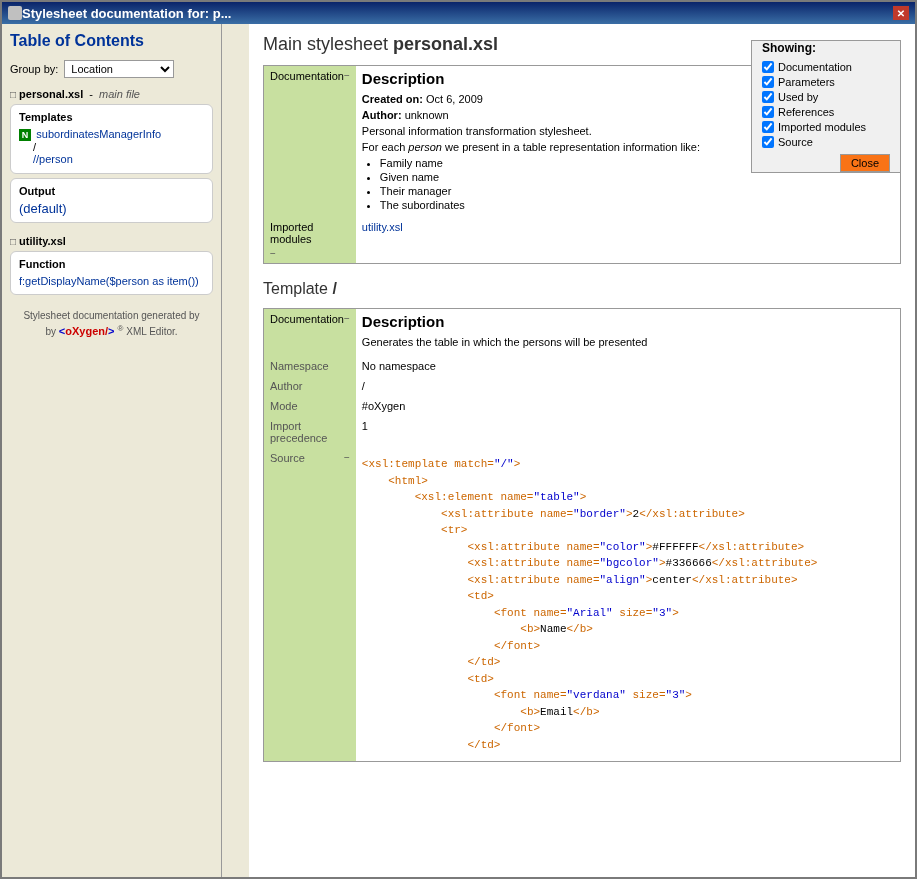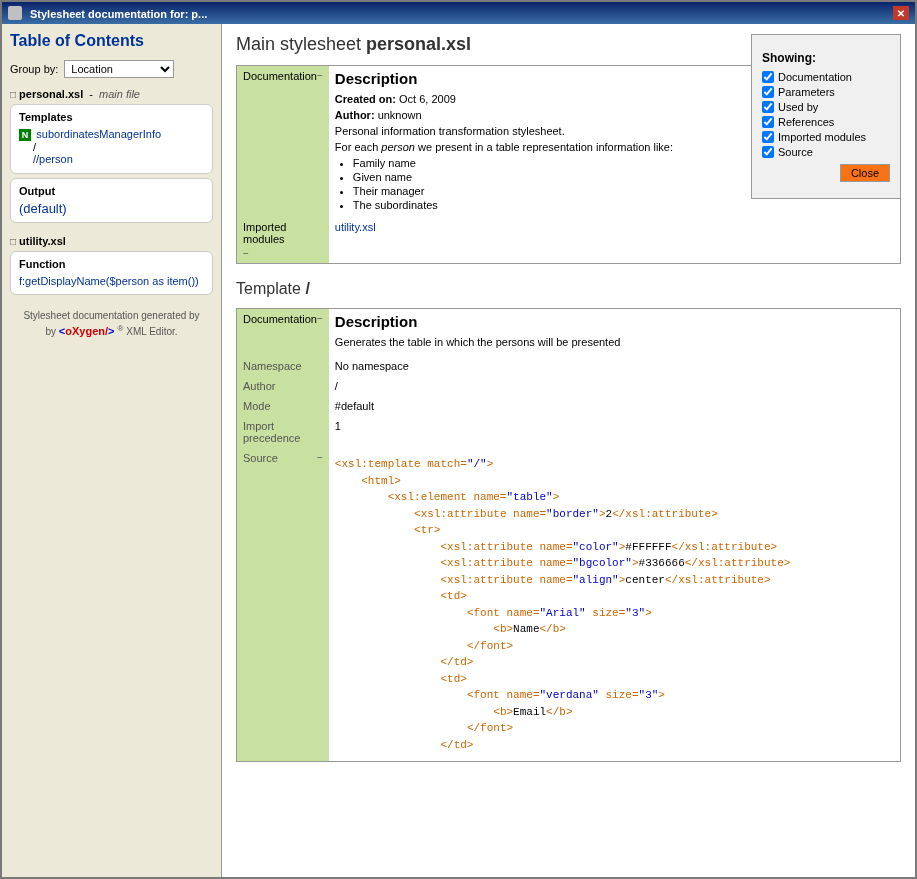--- a/index.html
+++ b/index.html
@@ -9,35 +9,35 @@
 
     .title-bar {
       background: linear-gradient(to bottom, #0a246a, #3a6ea5);
       color: white;
       padding: 3px 6px;
       display: flex;
       align-items: center;
       justify-content: space-between;
       height: 22px;
     }
-    .title-bar-left { display: flex; align-items: flex-end; gap: 8px; font-size: 11px; font-weight: bold; }
+    .title-bar-left { display: flex; align-items: flex-start; gap: 0; font-size: 13px; font-weight: bold; }
     .title-bar-icon { width: 14px; height: 14px; background: #c0c0c0; border-radius: 2px; }
     .title-bar-close {
       background: #c0392b;
       color: white;
       border: none;
       width: 16px;
       height: 14px;
       font-size: 10px;
       cursor: pointer;
       display: flex; align-items: center; justify-content: center;
       font-weight: bold;
     }
 
-    .content-area { display: flex; flex: 1; overflow: hidden; }
+    .content-area { display: flex; flex: 1; overflow: hidden; gap: 27px; }
 
     
     .left-panel {
       width: 220px;
       min-width: 220px;
       background: #ece9d8;
       border-right: 1px solid #999;
       padding: 8px;
       overflow-y: auto;
       display: flex;
@@ -95,25 +95,25 @@
       overflow-y: auto;
       padding: 10px 14px;
       position: relative;
     }
 
     .main-title { font-size: 18px; color: #333; margin-bottom: 10px; font-weight: normal; }
 
     
     .showing-panel {
       position: absolute;
-      top: 10px;
+      top: 16px;
       right: 14px;
       border: 1px solid #999;
       background: #f0f0f0;
-      padding: 16px 10px;
+      padding: 0 10px;
       min-width: 150px;
       z-index: 10;
     }
     .showing-title { font-weight: bold; margin-bottom: 6px; font-size: 12px; }
     .showing-item { display: flex; align-items: center; gap: 4px; margin-bottom: 3px; font-size: 11px; }
     .showing-item input[type="checkbox"] { width: 12px; height: 12px; }
     .showing-close-btn {
       display: block;
       margin-top: 6px;
       margin-left: auto;
@@ -366,21 +366,21 @@
           </td>
           <td class="row-white">
             <span class="prop-value">/</span>
           </td>
         </tr>
         <tr>
           <td class="doc-section-cell row-green">
             <span class="prop-label">Mode</span>
           </td>
           <td class="row-white">
-            <span class="prop-value">#default</span>
+            <span class="prop-value">#oXygen</span>
           </td>
         </tr>
         <tr>
           <td class="doc-section-cell row-green">
             <span class="prop-label">Import precedence</span>
           </td>
           <td class="row-white">
             <span class="prop-value">1</span>
           </td>
         </tr>

